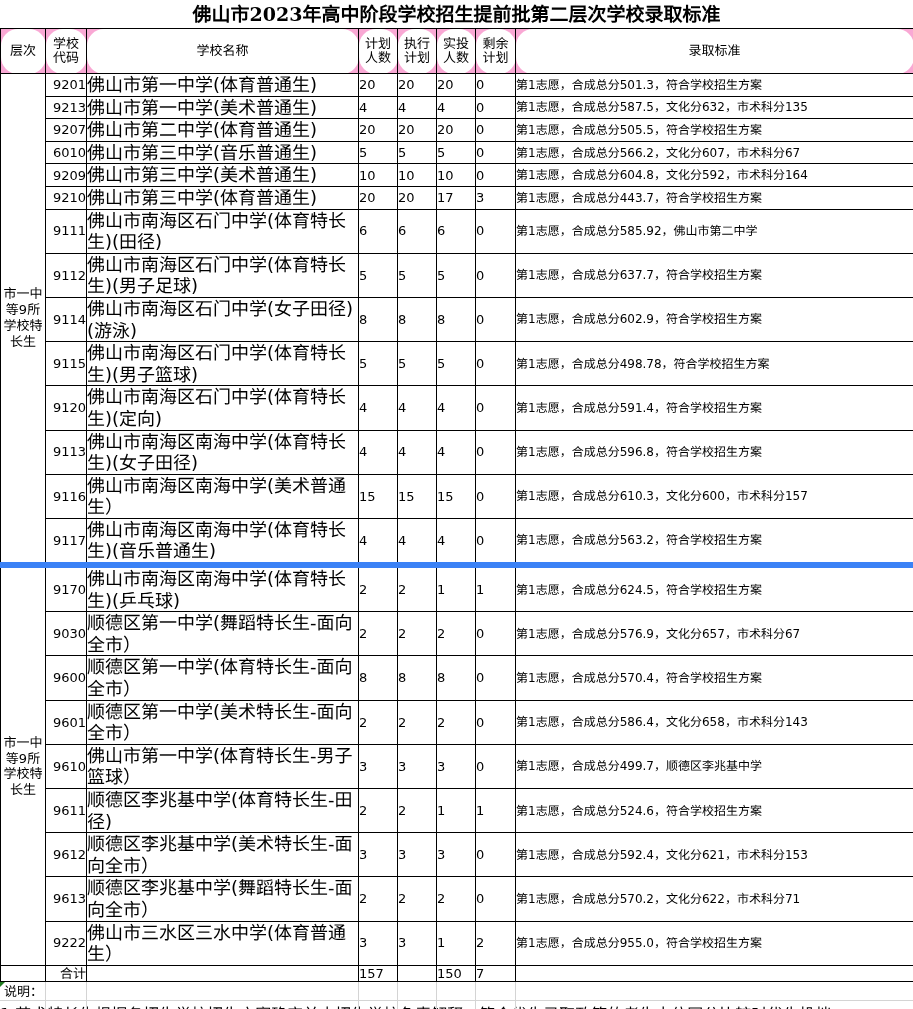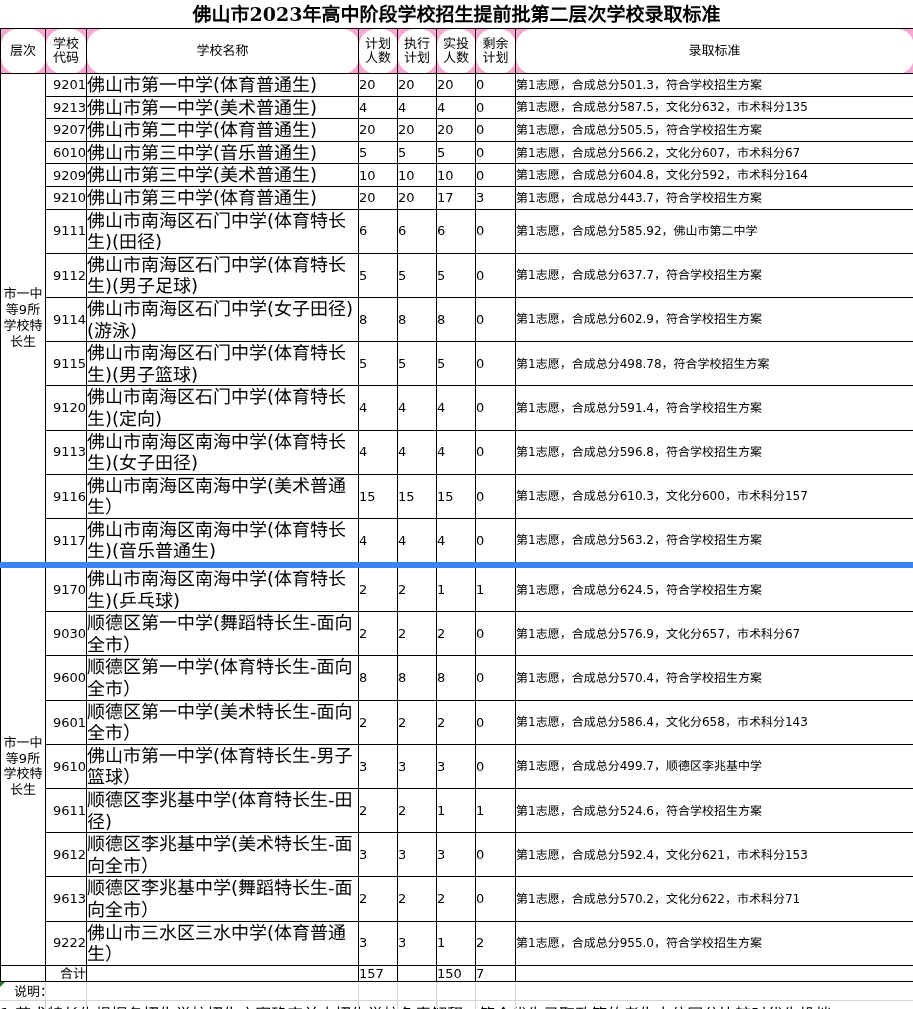--- a/index.html
+++ b/index.html
@@ -132,21 +132,21 @@
     position: absolute;
     left: 0;
     right: 0;
     height: 1px;
     background: #d4d4d4;
   }
   .note-line {
     position: relative;
     font-size: 13px;
     line-height: 1;
-    padding-left: 14px;
+    padding-left: 4px;
     white-space: nowrap;
     z-index: 2;
   }
   .note-head {
     padding-top: 3px;
     height: 18px;
   }
   .note-item {
     height: 19px;
     display: flex;

